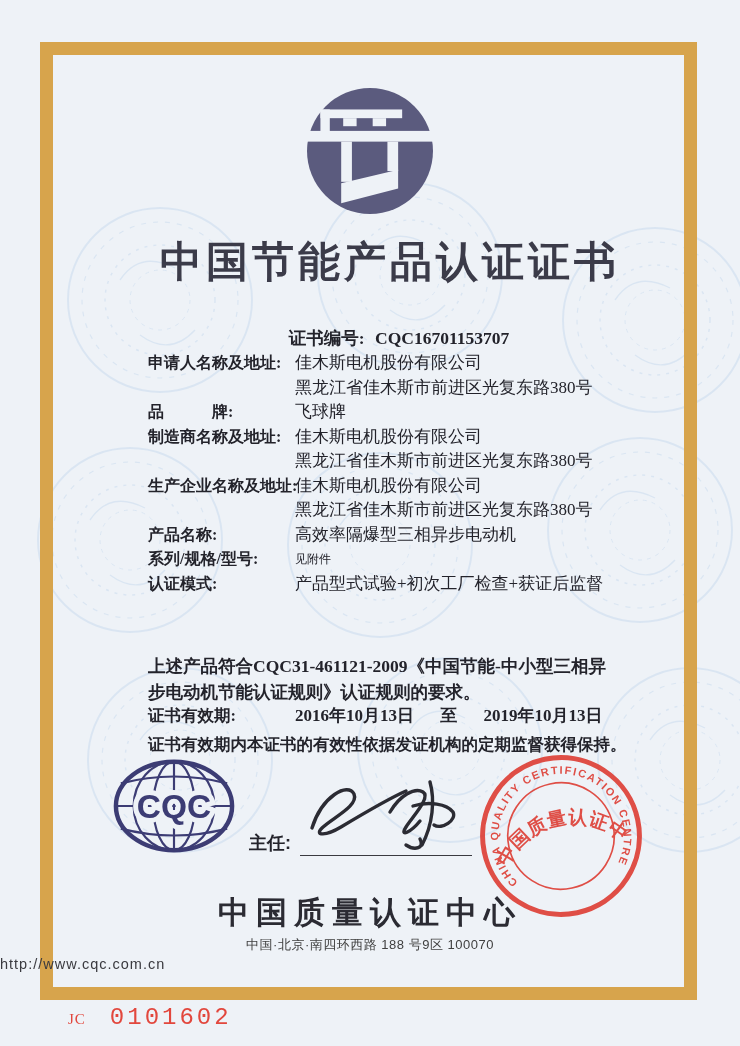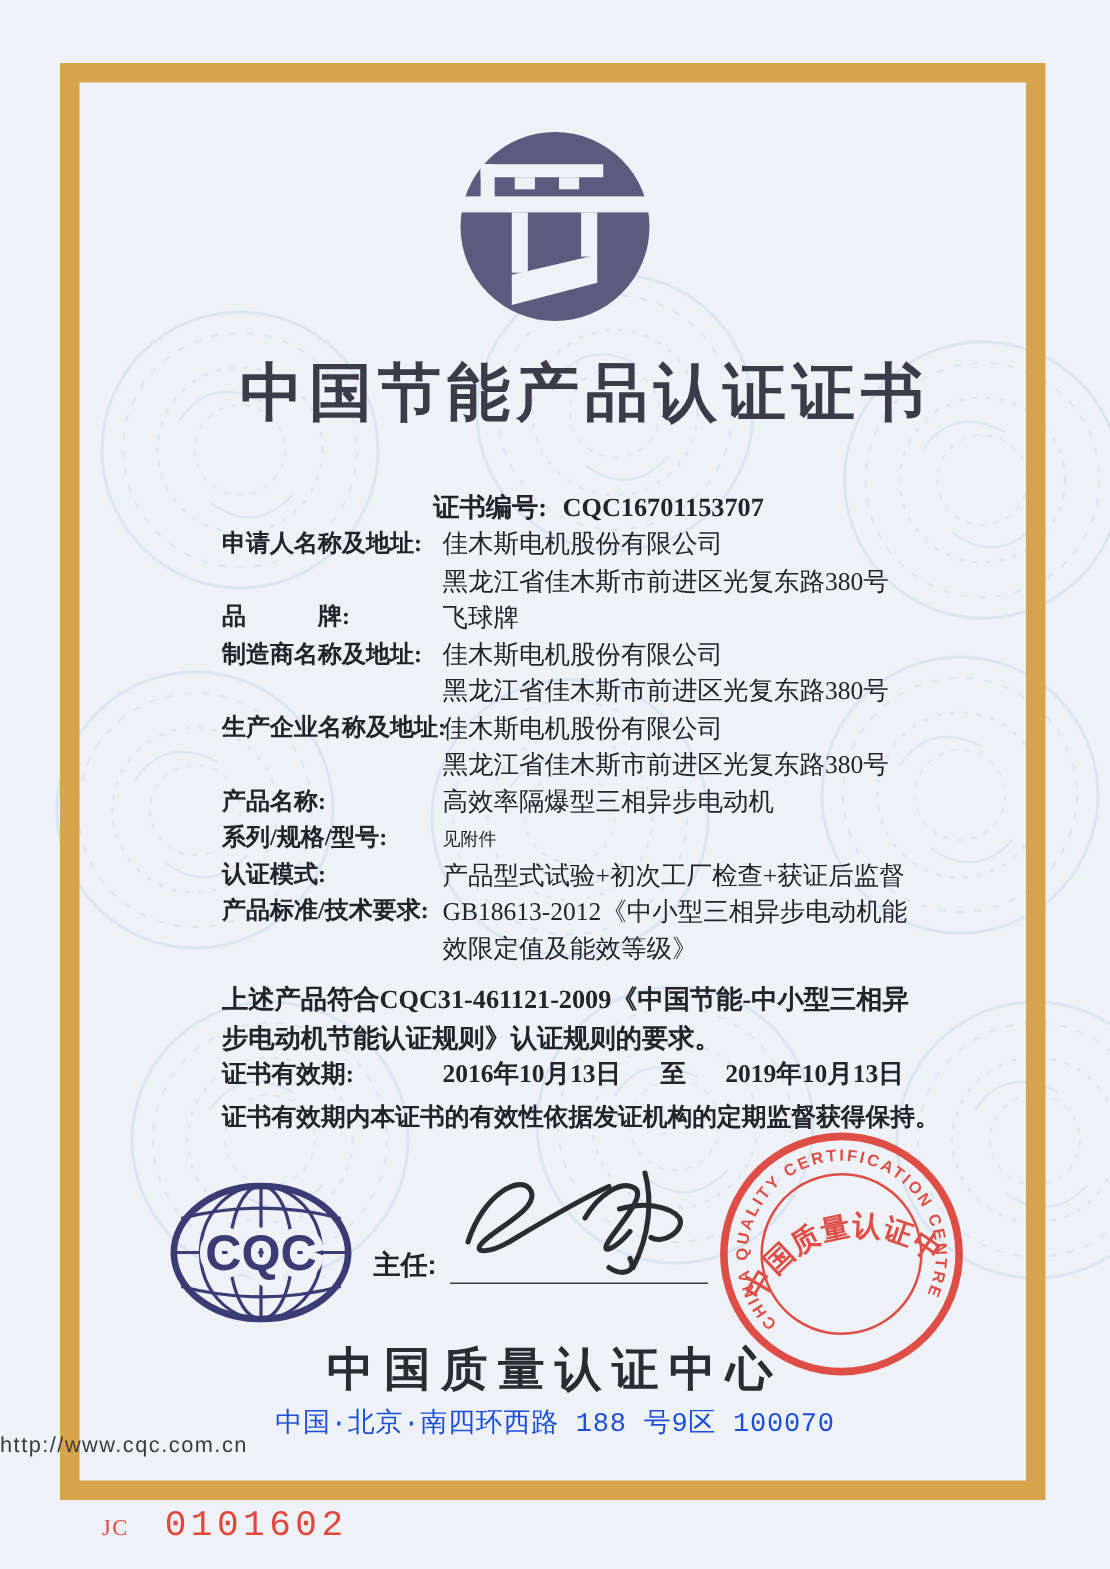--- a/index.html
+++ b/index.html
@@ -46,35 +46,35 @@
 
   .compliance{left:148px;top:653px;width:474px;font-size:17.5px;line-height:26px;font-weight:bold;}
 
   .validity{left:148px;top:704px;width:500px;display:grid;grid-template-columns:147px 1fr;}
   .validity .flabel{font-size:16.5px;}
   .validity .fvalue{font-size:17px;font-weight:bold;}
   .validity .conj{margin:0 22px;}
 
   .note{left:148px;top:733px;width:500px;font-size:16.5px;font-weight:bold;line-height:24px;}
 
-  .globe-box{left:110px;top:785px;width:128px;height:100px;}
+  .globe-box{left:110px;top:756px;width:128px;height:100px;}
 
   .director{left:249px;top:831px;font-size:18px;font-weight:bold;
     font-family:"Liberation Sans","DejaVu Sans",sans-serif;}
   .sig-line{left:300px;top:855px;width:172px;border-bottom:1.6px solid #3a3a40;height:0;}
   .sig-scrawl{left:294px;top:766px;width:190px;height:92px;}
 
   .seal-box{left:477px;top:752px;width:168px;height:168px;transform:rotate(-12deg);opacity:.88;z-index:3;}
 
   .org-name{
     left:0;top:892px;width:740px;text-align:center;
     font-weight:bold;font-size:31px;letter-spacing:7px;color:#2b2b33;
   }
-  .org-addr{left:0;top:936px;width:740px;text-align:center;font-size:18px;
-    font-family:Liberation Mono, monospace;color:#1d4ed8;letter-spacing:.5px;}
+  .org-addr{left:0;top:936px;width:740px;text-align:center;font-size:13px;
+    font-family:Liberation Sans, sans-serif;color:#404040;letter-spacing:.5px;}
   .org-url{left:0;top:956px;width:740px;font-size:14.5px;
     font-family:"Liberation Sans","DejaVu Sans",sans-serif;color:#3a3a3f;letter-spacing:1px;}
 
   .serial{left:68px;top:1004px;color:var(--serial-red,#e2473d);}
   .serial .pfx{font-size:15px;margin-right:24px;letter-spacing:1px;}
   .serial .num{font-family:"Liberation Mono","DejaVu Sans Mono",monospace;
     font-size:24px;letter-spacing:3px;}
 </style>
 </head>
 <body>
@@ -164,26 +164,20 @@
     <div class="frow">
       <div class="flabel">系列/规格/型号:</div>
       <div class="fvalue small">
         <div>见附件</div>
       </div>
     </div>
     <div class="frow">
       <div class="flabel">认证模式:</div>
       <div class="fvalue">
         <div>产品型式试验+初次工厂检查+获证后监督</div>
-      </div>
-    </div>
-    <div class="frow">
-      <div class="flabel">产品标准/技术要求:</div>
-      <div class="fvalue">
-        <div>GB18613-2012《中小型三相异步电动机能效限定值及能效等级》</div>
       </div>
     </div>
   </div>
 
   <div class="abs compliance">上述产品符合CQC31-461121-2009《中国节能-中小型三相异步电动机节能认证规则》认证规则的要求。</div>
 
   <div class="abs validity">
     <div class="flabel">证书有效期:</div>
     <div class="fvalue">
       <span>2016年10月13日</span>

